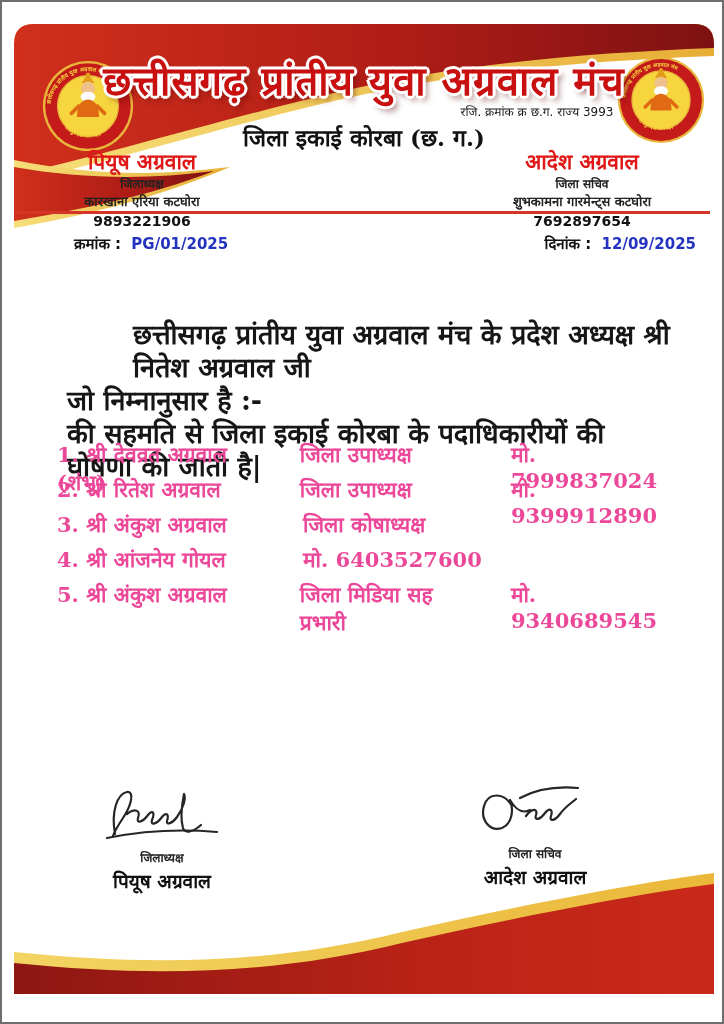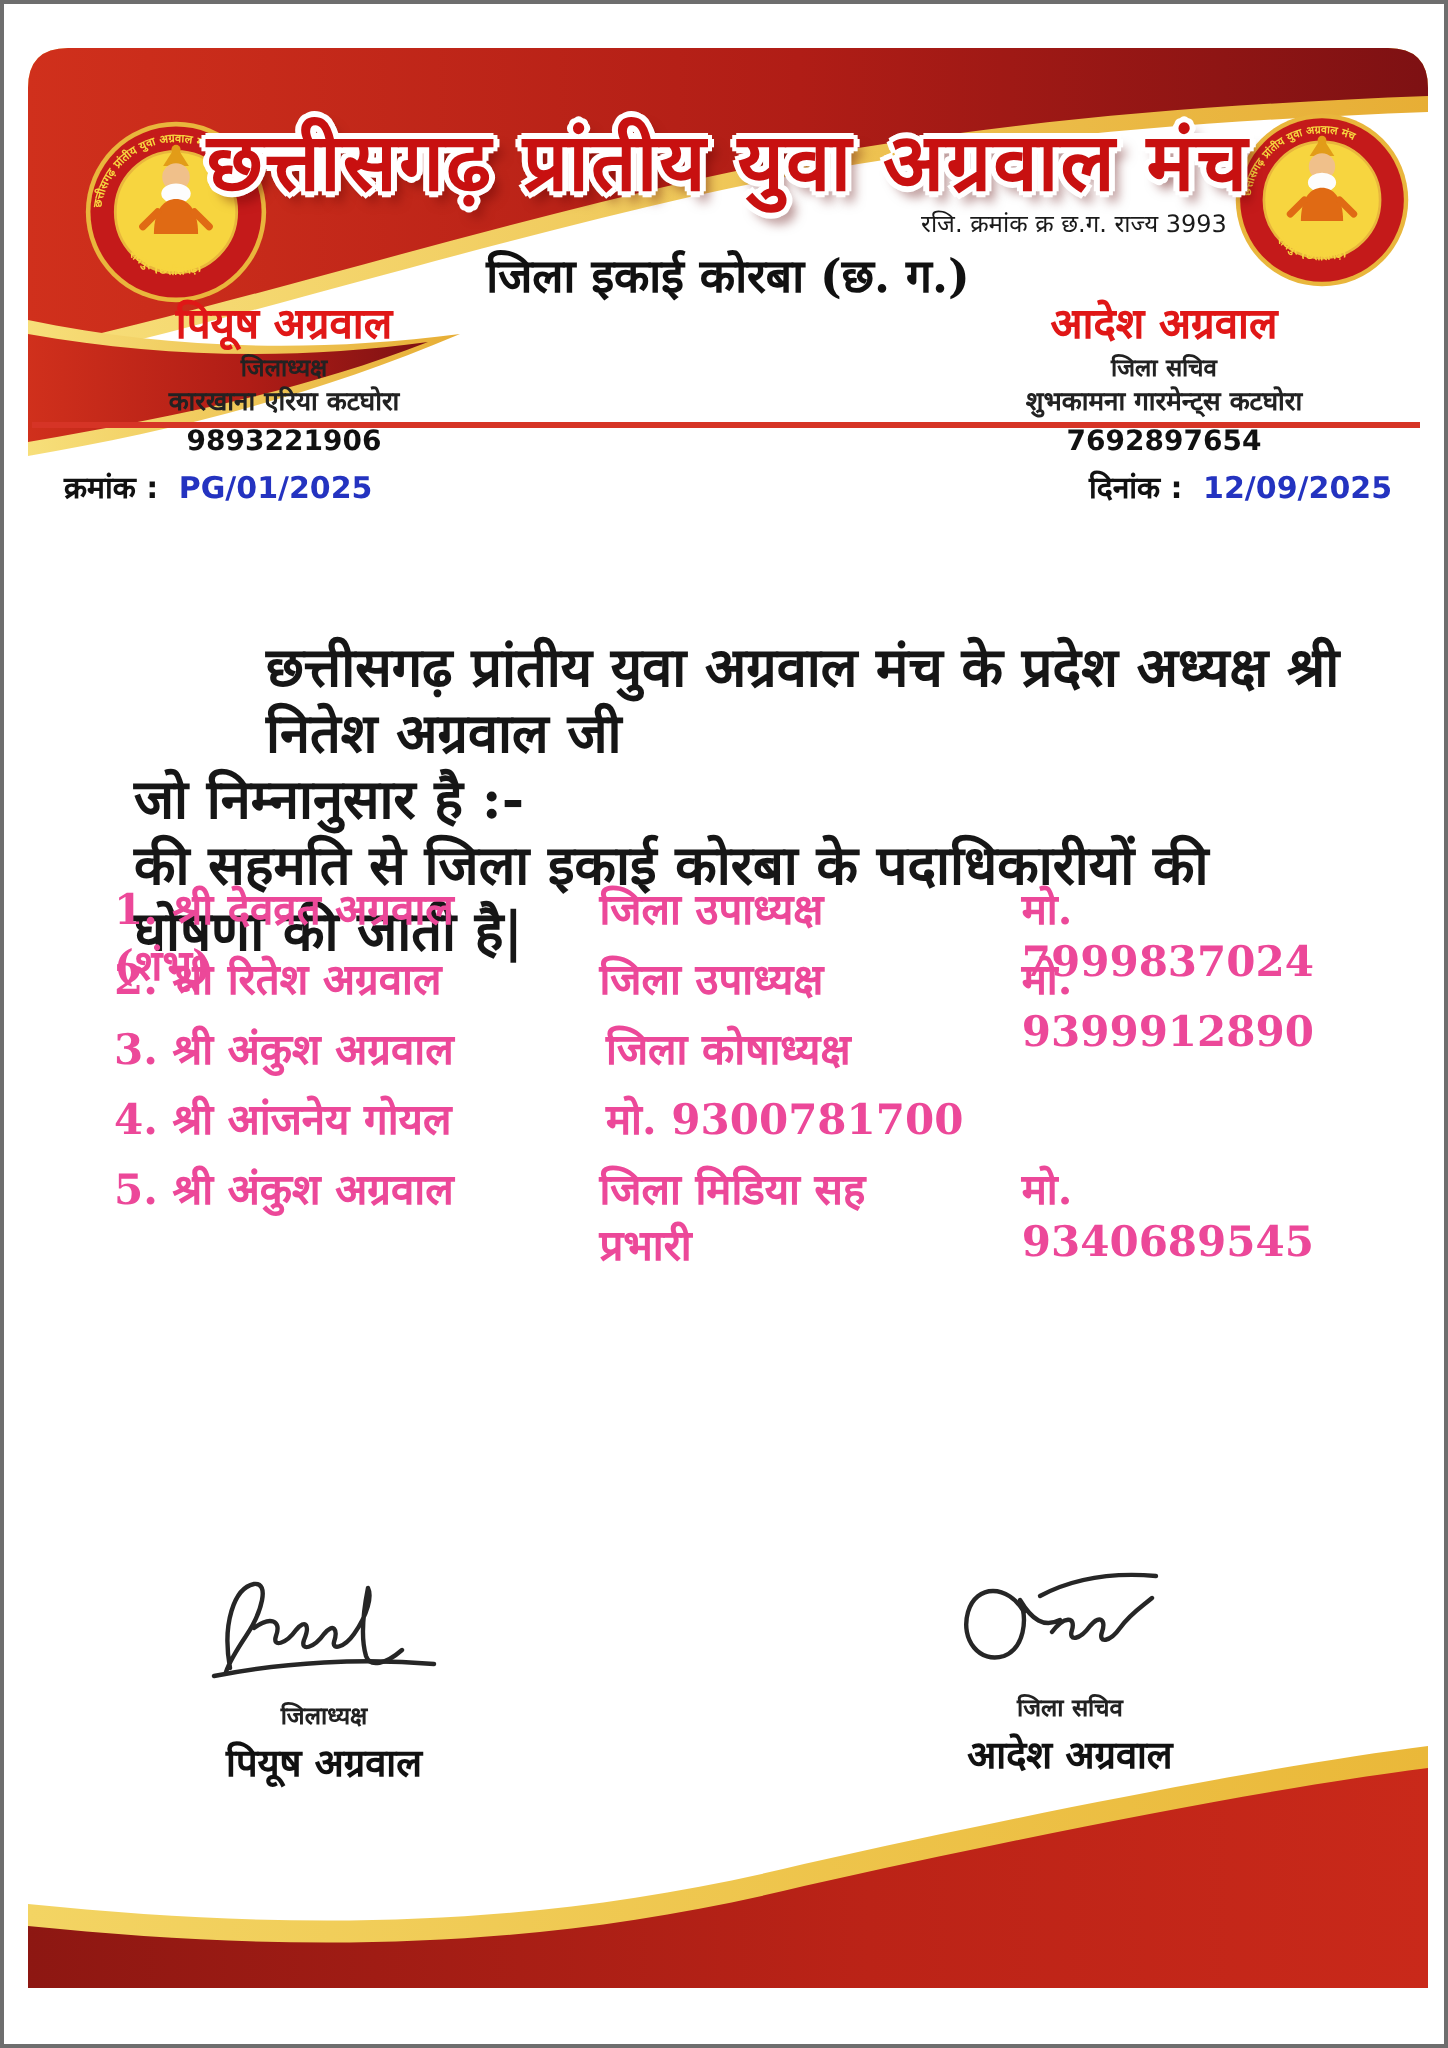--- a/index.html
+++ b/index.html
@@ -39,21 +39,21 @@
   .contact-right{left:470px; top:147px; width:220px;}
   .contact .c-name{font-size:21px; font-weight:700; color:#e01717;
     font-family:"DejaVu Serif","Liberation Serif",serif;}
   .contact .c-title{font-size:12px; font-weight:700; color:#222; margin-top:2px;}
   .contact .c-addr{font-size:13px; font-weight:700; color:#222; margin-top:2px;}
   .contact .c-phone{font-size:14px; font-weight:700; color:#111; margin-top:2px;}
   .sep-line{left:14px; top:209px; width:694px; height:3px; background:#d63426;}
   
   .meta-row{left:30px; top:231px; width:664px; display:flex; justify-content:space-between;
     font-size:15px; font-weight:700;}
-  .meta-label{color:#111;}
+  .meta-label{color:#111;margin-left:42px;}
   .meta-value{color:#2433c0; margin-left:5px;}
   
   .body-par{
     left:65px; top:316px; width:606px;
     font-size:27px; line-height:33px; color:#161616; font-weight:600;
     font-family:"DejaVu Serif","Liberation Serif",serif;
   }
   .body-par .ln-first{padding-left:66px;}
   
   .members{left:55px; top:438px; width:600px;
@@ -203,21 +203,21 @@
       <div class="m-name">2. श्री रितेश अग्रवाल</div>
       <div class="m-post">जिला उपाध्यक्ष</div>
       <div class="m-mobile">मो. 9399912890</div>
     </div>
     <div class="m-row">
       <div class="m-name">3. श्री अंकुश अग्रवाल</div>
       <div class="m-post">जिला कोषाध्यक्ष</div>
     </div>
     <div class="m-row">
       <div class="m-name">4. श्री आंजनेय गोयल</div>
-      <div class="m-mobile">मो. 9300781700</div>
+      <div class="m-mobile">मो. 6403527600</div>
     </div>
     <div class="m-row">
       <div class="m-name">5. श्री अंकुश अग्रवाल</div>
       <div class="m-post">जिला मिडिया सह प्रभारी</div>
       <div class="m-mobile">मो. 9340689545</div>
     </div>
   </div>
 
   <div class="abs sig-block sig-left">
     <svg class="sig-svg" viewBox="0 0 150 62">

